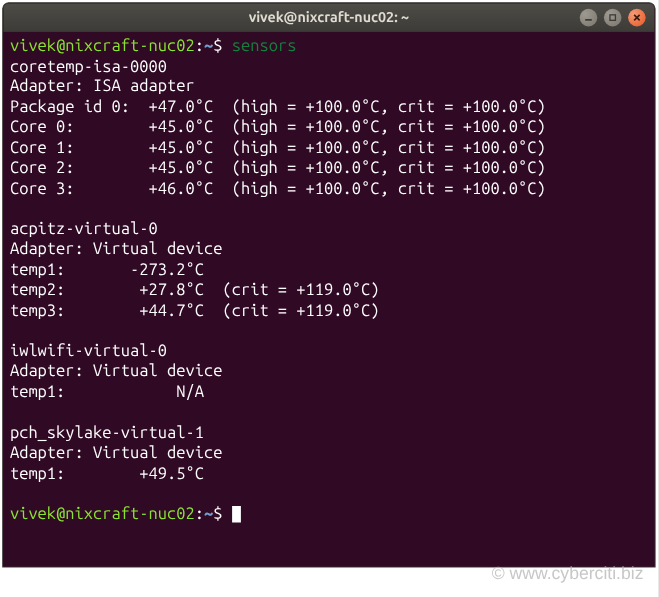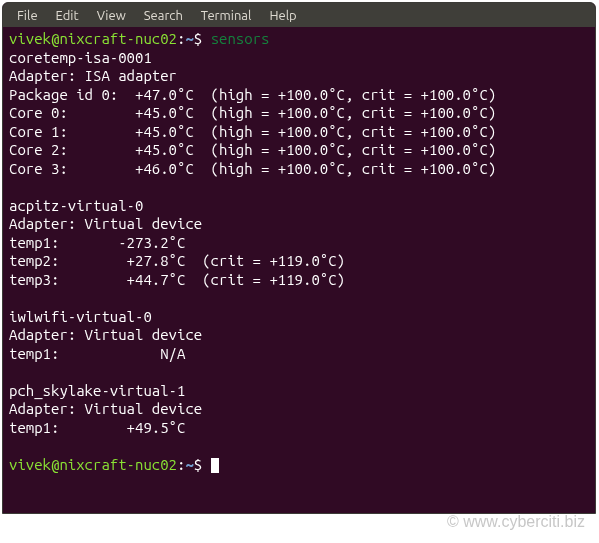--- a/index.html
+++ b/index.html
@@ -97,30 +97,43 @@
       color: rgba(180,180,180,0.75);
       font-size: 16px;
       font-family: Arial, sans-serif;
       margin-left: 28px;
     }
   </style>
 </head>
 <body>
 
 <div class="window">
-  <div class="menubar">
-    <div class="menu-item">File</div>
-    <div class="menu-item">Edit</div>
-    <div class="menu-item">View</div>
-    <div class="menu-item">Search</div>
-    <div class="menu-item">Terminal</div>
-    <div class="menu-item">Help</div>
+  <div class="titlebar">
+    <div class="titlebar-title">vivek@nixcraft-nuc02: ~</div>
+    <div class="window-controls">
+      <div class="wbtn wbtn-min">
+        <svg width="8" height="8" viewBox="0 0 8 8">
+            <line x1="1" y1="6" x2="7" y2="6" stroke="#3c3b37" stroke-width="1.5"></line>
+          </svg>
+      </div>
+      <div class="wbtn wbtn-max">
+        <svg width="8" height="8" viewBox="0 0 8 8">
+            <rect x="1.5" y="1.5" width="5" height="5" fill="none" stroke="#3c3b37" stroke-width="1.2"></rect>
+          </svg>
+      </div>
+      <div class="wbtn wbtn-close">
+        <svg width="8" height="8" viewBox="0 0 8 8">
+            <line x1="1.5" y1="1.5" x2="6.5" y2="6.5" stroke="#3c1a0e" stroke-width="1.5"></line>
+            <line x1="6.5" y1="1.5" x2="1.5" y2="6.5" stroke="#3c1a0e" stroke-width="1.5"></line>
+          </svg>
+      </div>
+    </div>
   </div>
   <div class="terminal"><span class="prompt-user">vivek@nixcraft-nuc02</span><span class="prompt-sep">:</span><span class="prompt-path">~</span><span class="prompt-sep">$ </span><span class="cmd">sensors</span>
-<span>coretemp-isa-0001</span>
+<span>coretemp-isa-0000</span>
 <span>Adapter: ISA adapter</span>
 <span>Package id 0:  +47.0°C  (high = +100.0°C, crit = +100.0°C)</span>
 <span>Core 0:        +45.0°C  (high = +100.0°C, crit = +100.0°C)</span>
 <span>Core 1:        +45.0°C  (high = +100.0°C, crit = +100.0°C)</span>
 <span>Core 2:        +45.0°C  (high = +100.0°C, crit = +100.0°C)</span>
 <span>Core 3:        +46.0°C  (high = +100.0°C, crit = +100.0°C)</span>
 <span></span>
 <span>acpitz-virtual-0</span>
 <span>Adapter: Virtual device</span>
 <span>temp1:       -273.2°C</span>

